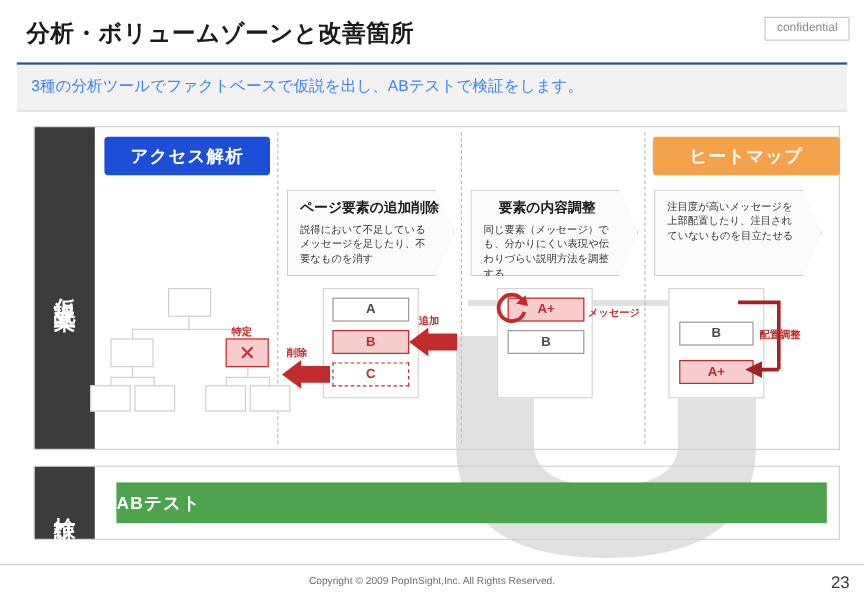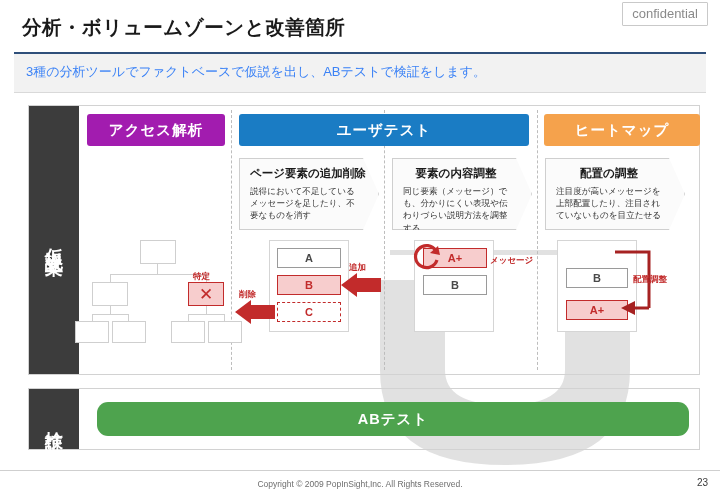--- a/index.html
+++ b/index.html
@@ -16,23 +16,23 @@
   .watermark{position:absolute;left:330px;top:250px;width:330px;height:250px;overflow:hidden;pointer-events:none;z-index:0;}
   .wm-svg{position:absolute;left:0;top:0;}
 
   
   .title{
     position:absolute;left:22px;top:14px;
     font-size:19.5px;font-weight:bold;color:#1a1a1a;letter-spacing:.5px;
     white-space:nowrap;
   }
   .confidential{
-    position:absolute;right:12px;top:2px;
+    position:absolute;right:12px;top:14px;
     border:1px solid #c9c9c9;background:#fff;color:#8a8a8a;
-    font-size:13px;padding:3px 9px 4px 9px;border-radius:1px;
+    font-size:10px;padding:3px 9px 4px 9px;border-radius:1px;
   }
   .title-rule{position:absolute;left:14px;right:14px;top:52px;height:2px;background:#2f4f7a;}
   .subtitle-band{
     position:absolute;left:14px;right:14px;top:54px;height:38px;
     background:#f2f2f2;border-bottom:1px solid #d9d9d9;
   }
   .subtitle{
     position:absolute;left:26px;top:63px;
     font-size:13px;color:#3b82f6;white-space:nowrap;
   }
@@ -55,21 +55,21 @@
   
   .vsep{position:absolute;top:4px;bottom:4px;width:0;border-left:1px dashed #bdbdbd;}
 
   
   .chip{
     position:absolute;top:8px;height:32px;border-radius:3px;
     display:flex;align-items:center;justify-content:center;
     color:#fff;font-size:14.5px;font-weight:bold;letter-spacing:1px;
     box-sizing:border-box;
   }
-  .chip.red{background:#a21caf;}
+  .chip.red{background:#1d4ed8;}
   .chip.blue{background:#1a7cc4;}
   .chip.orange{background:#f5a24c;}
 
   
   .step{
     position:absolute;top:52px;height:72px;
     background:#fbfbfb;
     border:1px solid #cfcfcf;
     box-sizing:border-box;
     clip-path:polygon(0 0, calc(100% - 16px) 0, 100% 50%, calc(100% - 16px) 100%, 0 100%);
@@ -111,31 +111,31 @@
   .panel2{
     position:absolute;left:28px;top:388px;width:672px;height:62px;
     border:1px solid #d2d2d2;box-sizing:border-box;z-index:1;background:transparent;
   }
   .sidebar2{
     position:absolute;left:0;top:0;width:50px;height:100%;
     background:#3c3c3c;display:flex;align-items:center;justify-content:center;
   }
   .greenbar{
     position:absolute;left:68px;right:10px;top:13px;height:34px;
-    background:#4ea34e;display:flex;align-items:center;justify-content:center;
-    color:#fff;font-size:14.5px;font-weight:bold;letter-spacing:1px;border-radius:11px;
+    background:#4ea34e;display:flex;align-items:center;justify-content:flex-start;
+    color:#fff;font-size:14.5px;font-weight:bold;letter-spacing:1px;
   }
 
   
   .foot-rule{position:absolute;left:0;right:0;top:470px;height:1px;background:#cfcfcf;}
   .copyright{
     position:absolute;left:0;right:0;top:479px;text-align:center;
     font-size:8.5px;color:#6e6e6e;
   }
-  .pagenum{position:absolute;right:12px;top:477px;font-size:10px;color:#3a3a3a;}
+  .pagenum{position:absolute;right:12px;top:477px;font-size:14px;color:#3a3a3a;}
 </style>
 </head>
 <body>
 
 <div class="slide">
 
   <div class="watermark">
     <svg class="wm-svg" width="330" height="250" viewBox="0 0 330 250">
       <g fill="#c9c9c9" opacity="0.55">
         <path d="M60 -60 L300 -60 L300 120 Q300 215 175 215 Q50 215 50 120 L50 30 L115 30 L115 120 Q115 155 175 155 Q235 155 235 120 L235 5 L60 5 Z"></path>
@@ -157,37 +157,33 @@
 
     <div class="panel-body">
 
       <div class="vsep" style="left:152px"></div>
       <div class="vsep" style="left:305px"></div>
       <div class="vsep" style="left:458px"></div>
 
       <div class="chip red" style="left:8px;width:138px">
         <span>アクセス解析</span>
       </div>
-      <div class="chip blue" style="left:160px;width:290px">
-        <span>ユーザテスト</span>
-      </div>
       <div class="chip orange" style="left:465px;width:156px">
         <span>ヒートマップ</span>
       </div>
 
       <div class="step" style="left:313px;width:140px">
         <div class="step-title">要素の内容調整</div>
         <div class="step-body">同じ要素（メッセージ）でも、分かりにくい表現や伝わりづらい説明方法を調整する</div>
       </div>
       <div class="step" style="left:160px;width:140px">
         <div class="step-title">ページ要素の追加削除</div>
         <div class="step-body">説得において不足しているメッセージを足したり、不要なものを消す</div>
       </div>
       <div class="step" style="left:466px;width:140px">
-        <div class="step-title">配置の調整</div>
         <div class="step-body">注目度が高いメッセージを上部配置したり、注目されていないものを目立たせる</div>
       </div>
 
       <div class="illus" style="left:8px;width:142px">
         <div class="tree-box" style="left:53px;top:2px;width:36px;height:24px"></div>
         <div class="tree-line" style="left:70px;top:26px;width:1px;height:10px"></div>
         <div class="tree-line" style="left:23px;top:36px;width:96px;height:1px"></div>
         <div class="tree-line" style="left:23px;top:36px;width:1px;height:8px"></div>
         <div class="tree-line" style="left:119px;top:36px;width:1px;height:8px"></div>
 

